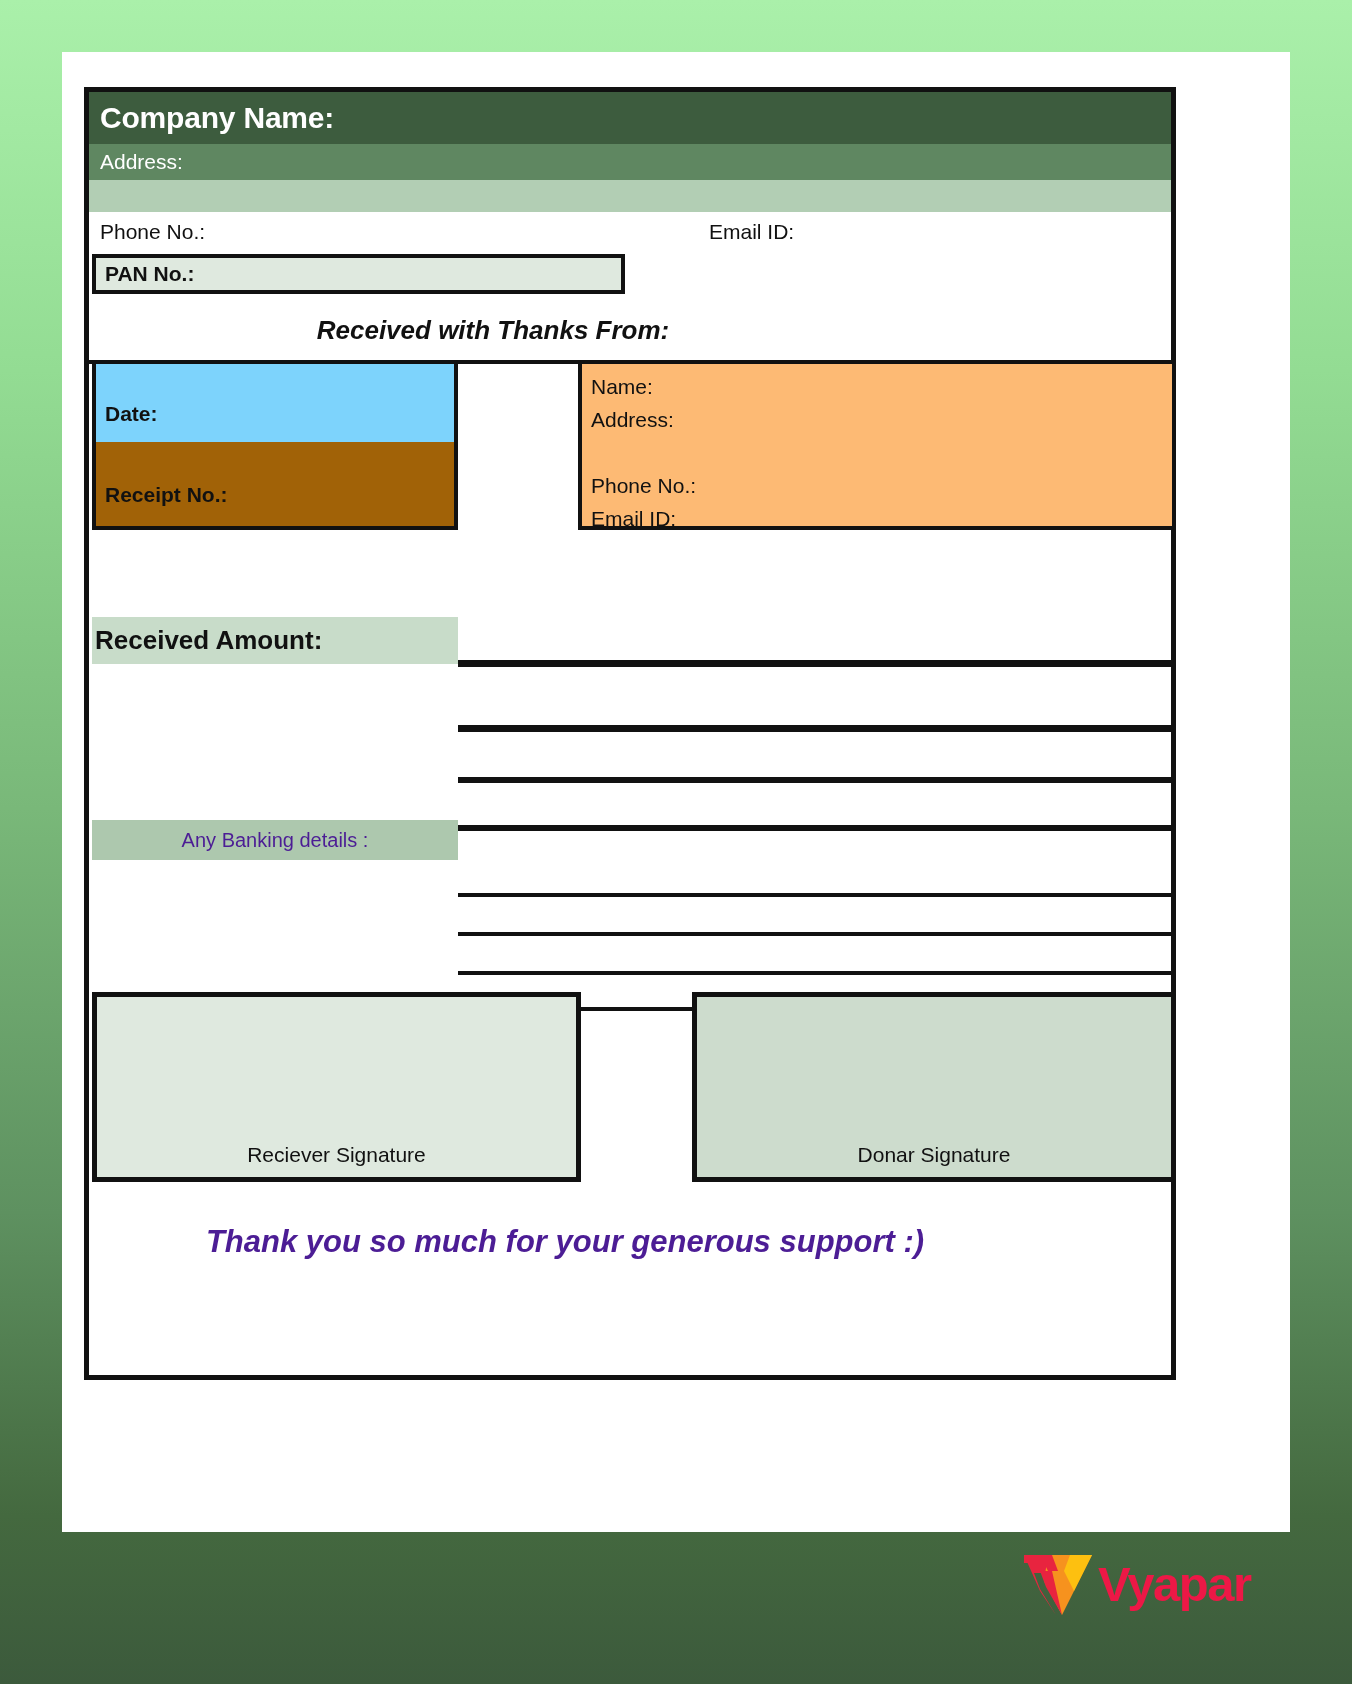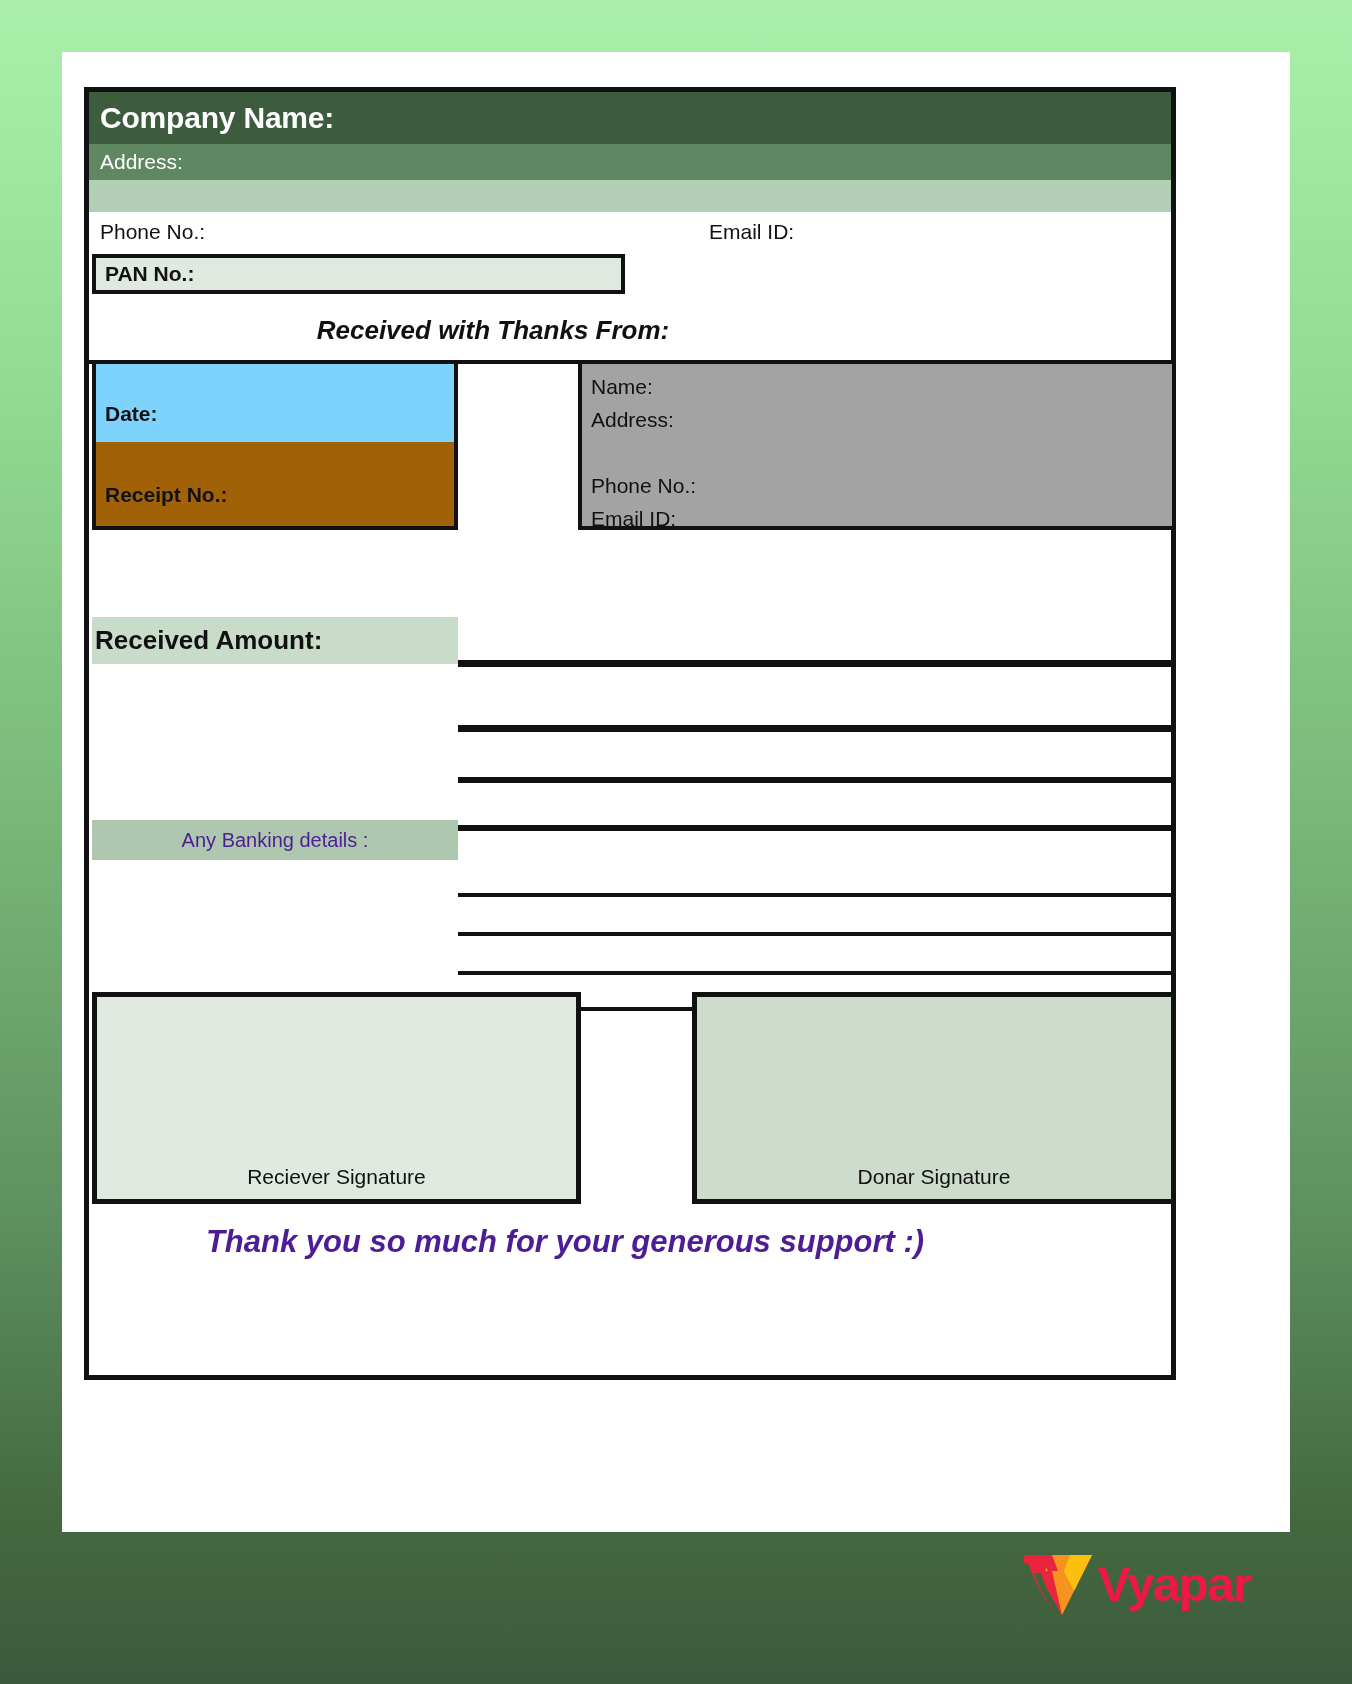--- a/index.html
+++ b/index.html
@@ -152,21 +152,21 @@
     font-weight: bold;
     color: #111;
     padding-left: 9px;
     padding-top: 22px;
   }
 
   
   .donor-box {
     left: 489px; top: 268px;
     width: 598px; height: 170px;
-    background: #a3a3a3;
+    background: #fdba74;
     border: 4px solid #111111;
     padding: 6px 0 0 9px;
   }
   .donor-box .ln {
     font-size: 21px;
     color: #111;
     line-height: 33px;
     height: 33px;
   }
   .donor-box .ln.gap { height: 33px; }
@@ -202,21 +202,21 @@
 
   
   .rule {
     position: absolute;
     background: #111111;
   }
 
   
   .sig {
     top: 900px;
-    height: 212px;
+    height: 190px;
     border: 5px solid #111111;
     display: flex;
     align-items: flex-end;
     justify-content: center;
   }
   .sig-left {
     left: 3px;
     width: 489px;
     background: #dfe9df;
   }

